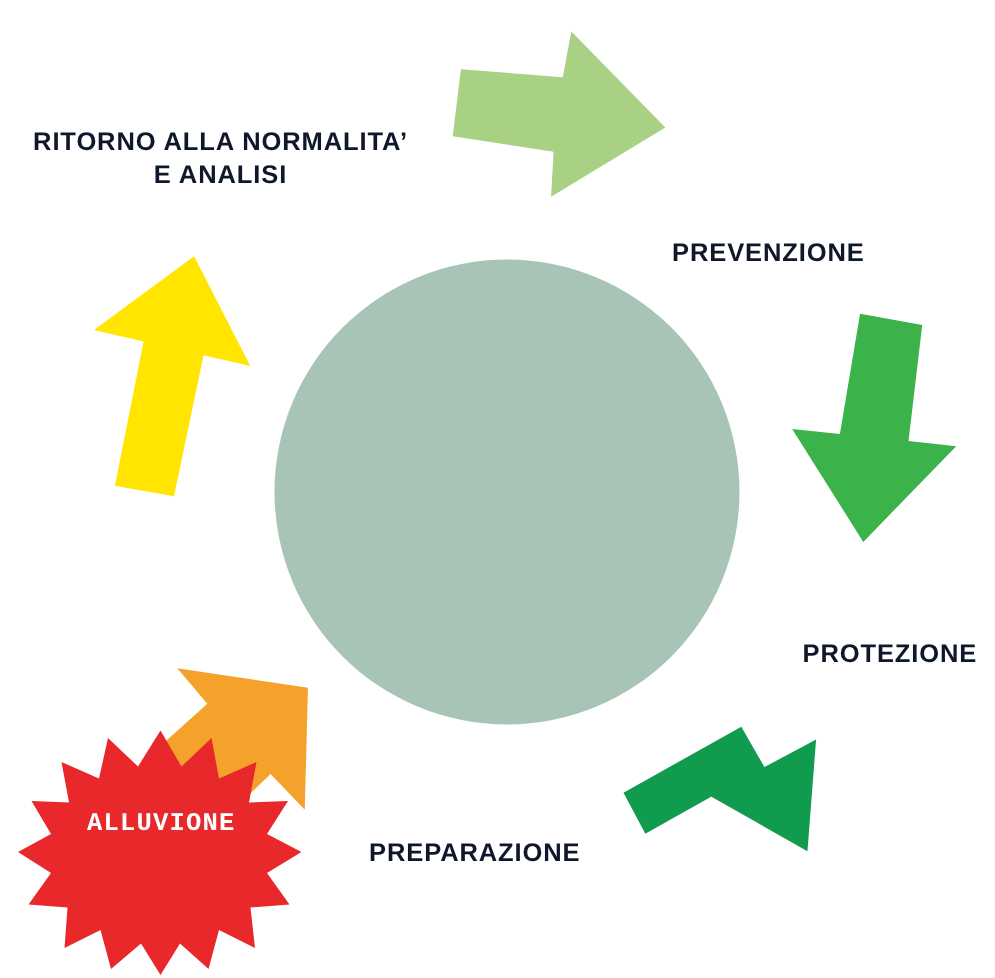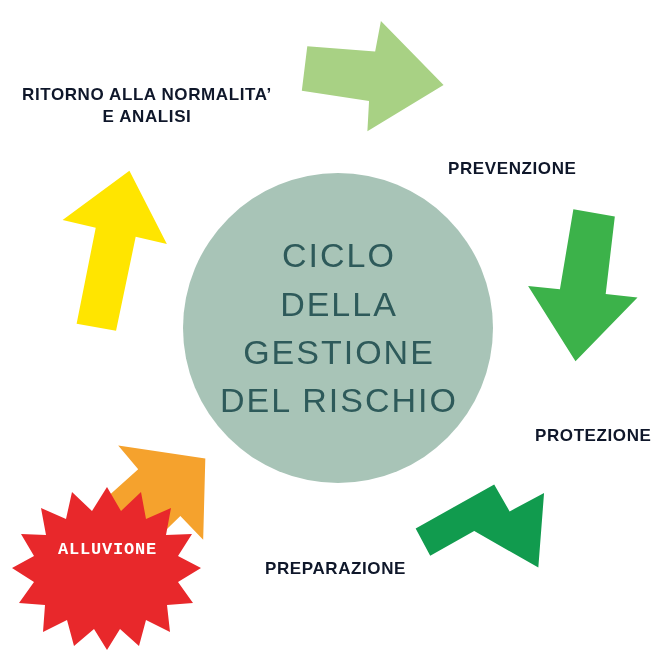--- a/index.html
+++ b/index.html
@@ -50,21 +50,21 @@
   #label-protezione {
     left: 535px;
     top: 425px;
     width: 150px;
     text-align: left;
   }
   #label-preparazione {
     left: 246px;
     top: 558px;
     width: 160px;
-    text-align: right;
+    text-align: left;
   }
   #label-risposta {
     left: 2px;
     top: 365px;
     width: 180px;
   }
   .center-text {
     position: absolute;
     left: 184px;
     top: 163px;
@@ -131,26 +131,20 @@
     <g>
       <polygon fill="#e8282b" points="
         107,487 121,511 141,492 146,519 171,508 166,535 192,534 178,556
         201,568 178,582 193,603 167,605 170,632 146,620 139,646 120,629
         107,650 94,629 74,646 67,620 43,632 45,605 19,603 34,582 12,568
         34,556 21,534 46,535 41,508 66,519 72,492 92,511"></polygon>
     </g>
 
   </svg>
 
-  <div class="center-text">
-    <div class="center-line">CICLO</div>
-    <div class="center-line">DELLA</div>
-    <div class="center-line">GESTIONE</div>
-    <div class="center-line">DEL RISCHIO</div>
-  </div>
 
   <div class="burst-text">ALLUVIONE</div>
 
   <div class="stage-label" id="label-ritorno">RITORNO ALLA NORMALITA’
 E ANALISI</div>
 
   <div class="stage-label" id="label-prevenzione">PREVENZIONE</div>
 
   <div class="stage-label" id="label-protezione">PROTEZIONE</div>
 

